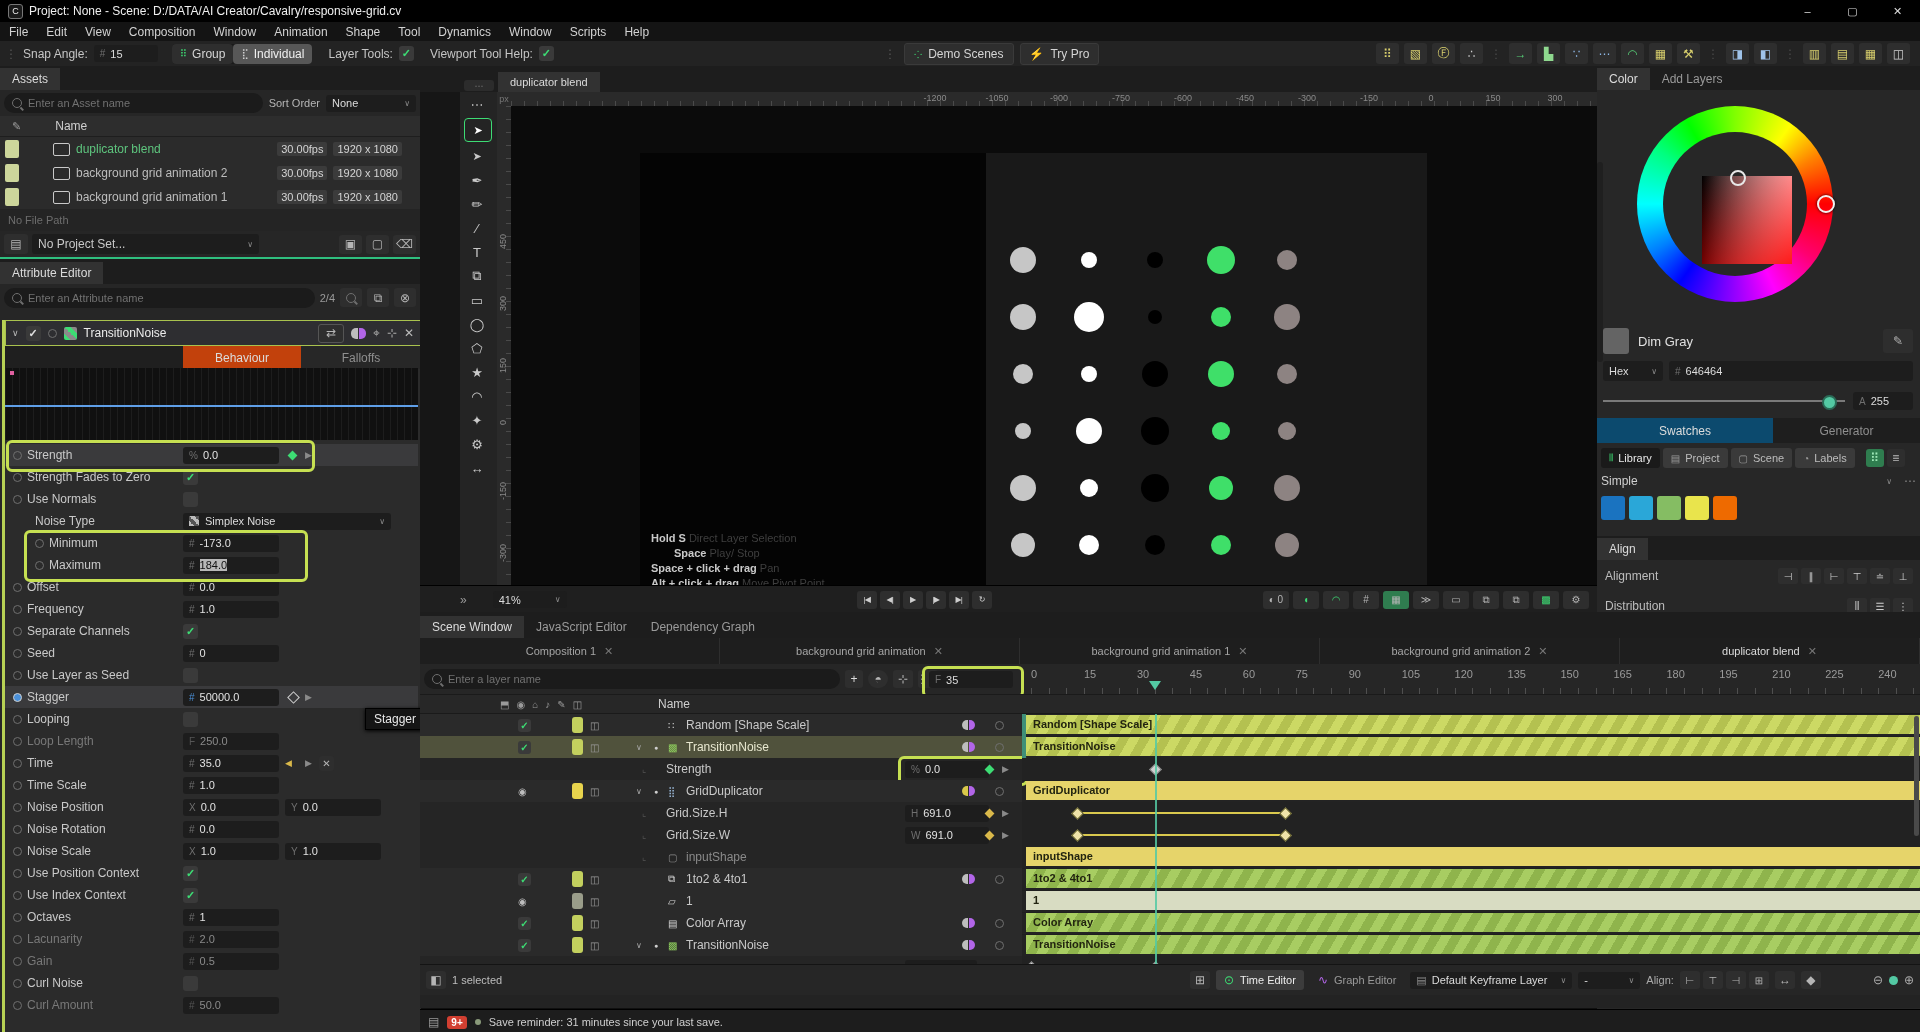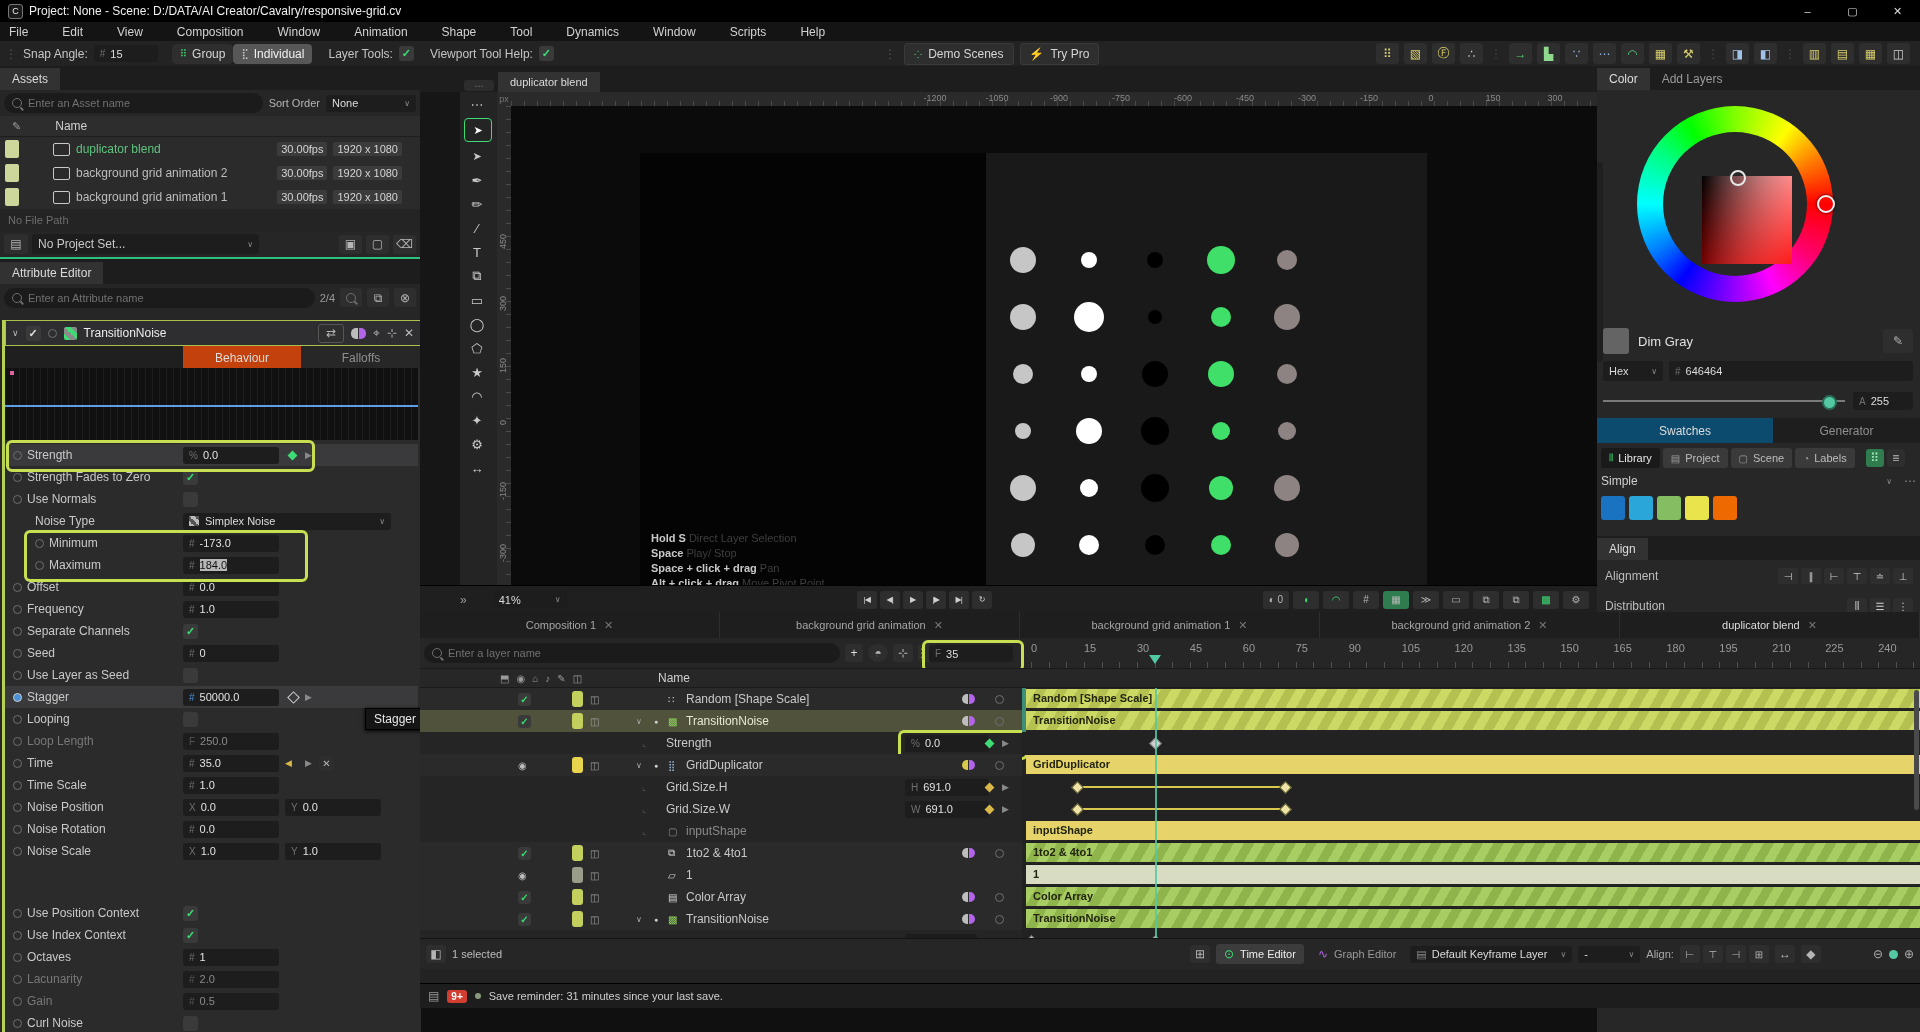--- a/index.html
+++ b/index.html
@@ -53,21 +53,21 @@
                  color:#eee;font-size:9px;display:flex;align-items:center;justify-content:center;">C</span>
     <span style="color:#efefef;font-size:12px;">Project: None - Scene: D:/DATA/AI Creator/Cavalry/responsive-grid.cv</span>
     <span style="flex:1"></span>
     <span class="flex" id="winctrl">
         <span style="width: 45px; height: 22px; display: flex; align-items: center; justify-content: center; color: rgb(221, 221, 221); font-size: 11px;">–</span>
         <span style="width: 45px; height: 22px; display: flex; align-items: center; justify-content: center; color: rgb(221, 221, 221); font-size: 11px;">▢</span>
         <span style="width: 45px; height: 22px; display: flex; align-items: center; justify-content: center; color: rgb(221, 221, 221); font-size: 11px;">✕</span>
       </span>
   </div>
 
-  <div class="abs flex" id="menubar" style="left:0;top:22px;width:1920px;height:19px;background:#141414;gap:16px;">
+  <div class="abs flex" id="menubar" style="left:0;top:22px;width:1920px;height:19px;background:#141414;">
       <span style="padding: 0px 9px; color: rgb(210, 210, 210); font-size: 12px;">File</span>
       <span style="padding: 0px 9px; color: rgb(210, 210, 210); font-size: 12px;">Edit</span>
       <span style="padding: 0px 9px; color: rgb(210, 210, 210); font-size: 12px;">View</span>
       <span style="padding: 0px 9px; color: rgb(210, 210, 210); font-size: 12px;">Composition</span>
       <span style="padding: 0px 9px; color: rgb(210, 210, 210); font-size: 12px;">Window</span>
       <span style="padding: 0px 9px; color: rgb(210, 210, 210); font-size: 12px;">Animation</span>
       <span style="padding: 0px 9px; color: rgb(210, 210, 210); font-size: 12px;">Shape</span>
       <span style="padding: 0px 9px; color: rgb(210, 210, 210); font-size: 12px;">Tool</span>
       <span style="padding: 0px 9px; color: rgb(210, 210, 210); font-size: 12px;">Dynamics</span>
       <span style="padding: 0px 9px; color: rgb(210, 210, 210); font-size: 12px;">Window</span>
@@ -380,21 +380,21 @@
             <span style="position: absolute; left: 22px; font-size: 12px; color: rgb(201, 201, 201);">Noise Scale</span>
             <span class="fld" style="position: absolute; left: 178px; width: 84px;">
               <span style="color: rgb(111, 111, 111); margin-right: 5px; font-size: 10px;">X</span>
               <span style="color: rgb(226, 226, 226);">1.0</span>
             </span>
             <span class="fld" style="position: absolute; left: 280px; width: 84px;">
               <span style="color: rgb(111, 111, 111); margin-right: 5px; font-size: 10px;">Y</span>
               <span style="color: rgb(226, 226, 226);">1.0</span>
             </span>
           </div>
-          <div style="position: relative; height: 22px; display: flex; align-items: center; margin-top: 40px;">
+          <div style="position: relative; height: 22px; display: flex; align-items: center;">
             <span class="sock" style="position: absolute; left: 8px;"></span>
             <span style="position: absolute; left: 22px; font-size: 12px; color: rgb(201, 201, 201);">Use Position Context</span>
             <span class="chk" style="position: absolute; left: 178px;">✓</span>
           </div>
           <div style="position: relative; height: 22px; display: flex; align-items: center;">
             <span class="sock" style="position: absolute; left: 8px;"></span>
             <span style="position: absolute; left: 22px; font-size: 12px; color: rgb(201, 201, 201);">Use Index Context</span>
             <span class="chk" style="position: absolute; left: 178px;">✓</span>
           </div>
           <div style="position: relative; height: 22px; display: flex; align-items: center;">
@@ -524,21 +524,21 @@
           <div style="position: absolute; left: 698px; top: 370px; width: 24px; height: 24px; border-radius: 50%; background: rgb(63, 223, 105);"></div>
           <div style="position: absolute; left: 763px; top: 369px; width: 26px; height: 26px; border-radius: 50%; background: rgb(141, 131, 130);"></div>
           <div style="position: absolute; left: 500px; top: 427px; width: 24px; height: 24px; border-radius: 50%; background: rgb(198, 198, 198);"></div>
           <div style="position: absolute; left: 568px; top: 429px; width: 20px; height: 20px; border-radius: 50%; background: rgb(255, 255, 255);"></div>
           <div style="position: absolute; left: 634px; top: 429px; width: 20px; height: 20px; border-radius: 50%; background: rgb(0, 0, 0);"></div>
           <div style="position: absolute; left: 700px; top: 429px; width: 20px; height: 20px; border-radius: 50%; background: rgb(63, 223, 105);"></div>
           <div style="position: absolute; left: 764px; top: 427px; width: 24px; height: 24px; border-radius: 50%; background: rgb(141, 131, 130);"></div>
         </div>
       <div class="abs" id="hints" style="left:140px;top:425px;font-size:11px;line-height:15px;">
           <div style="white-space: nowrap;"><span style="color: rgb(201, 201, 201); font-weight: bold;">Hold S</span><span style="color: rgb(63, 63, 63);"> Direct Layer Selection</span></div>
-          <div style="white-space: nowrap;"><span style="color: rgb(201, 201, 201); font-weight: bold;">Space</span><span style="color: rgb(63, 63, 63);"> Play/ Stop</span></div>
+          <div style="white-space: nowrap; margin-left: 23px;"><span style="color: rgb(201, 201, 201); font-weight: bold;">Space</span><span style="color: rgb(63, 63, 63);"> Play/ Stop</span></div>
           <div style="white-space: nowrap;"><span style="color: rgb(201, 201, 201); font-weight: bold;">Space + click + drag</span><span style="color: rgb(63, 63, 63);"> Pan</span></div>
           <div style="white-space: nowrap;"><span style="color: rgb(201, 201, 201); font-weight: bold;">Alt + click + drag</span><span style="color: rgb(63, 63, 63);"> Move Pivot Point</span></div>
           <div style="white-space: nowrap;"><span style="color: rgb(201, 201, 201); font-weight: bold;">Shift</span><span style="color: rgb(63, 63, 63);"> Enable Snapping</span></div>
         </div>
       <div class="abs" style="left:440px;top:497px;width:300px;text-align:center;color:#dcdcdc;font-size:11px;">
         <span>Viewport Quality: High</span></div>
     </div>
 
     <div class="abs flex" style="left:0;top:519px;width:1177px;height:27px;background:#1f1f1f;border-top:1px solid #000;">
       <span style="margin-left:40px;color:#9a9a9a;">»</span>
@@ -655,20 +655,25 @@
       <span style="flex:1"></span>
         <span class="flex" id="disticons" style="gap:3px;">
           <span class="alico" style="color: rgb(207, 207, 207); font-size: 10px; display: flex; align-items: center; justify-content: center;">⫼</span>
           <span class="alico" style="color: rgb(207, 207, 207); font-size: 10px; display: flex; align-items: center; justify-content: center;">☰</span>
           <span class="alico" style="color: rgb(207, 207, 207); font-size: 10px; display: flex; align-items: center; justify-content: center;">⋮</span>
         </span>
     </div>
   </div>
 
   <div class="abs" style="left:420px;top:612px;width:1500px;height:396px;background:#232323;">
+    <div class="tabstrip" style="height:26px;" id="edtabs">
+        <span class="tab on">Scene Window</span>
+        <span class="tab">JavaScript Editor</span>
+        <span class="tab">Dependency Graph</span>
+      </div>
     <div class="flex" id="comptabs" style="height:26px;background:#1e1e1e;">
         <span style="width: 300px; height: 26px; display: flex; align-items: center; justify-content: center; gap: 8px; color: rgb(165, 165, 165); font-size: 11px; border-right: 1px solid rgb(46, 46, 46);">
           <span style="overflow: hidden; white-space: nowrap;">Composition 1</span>
           <span style="color: rgb(119, 119, 119);">✕</span>
         </span>
         <span style="width: 300px; height: 26px; display: flex; align-items: center; justify-content: center; gap: 8px; color: rgb(165, 165, 165); font-size: 11px; border-right: 1px solid rgb(46, 46, 46);">
           <span style="overflow: hidden; white-space: nowrap;">background grid animation</span>
           <span style="color: rgb(119, 119, 119);">✕</span>
         </span>
         <span style="width: 300px; height: 26px; display: flex; align-items: center; justify-content: center; gap: 8px; color: rgb(165, 165, 165); font-size: 11px; border-right: 1px solid rgb(46, 46, 46);">

